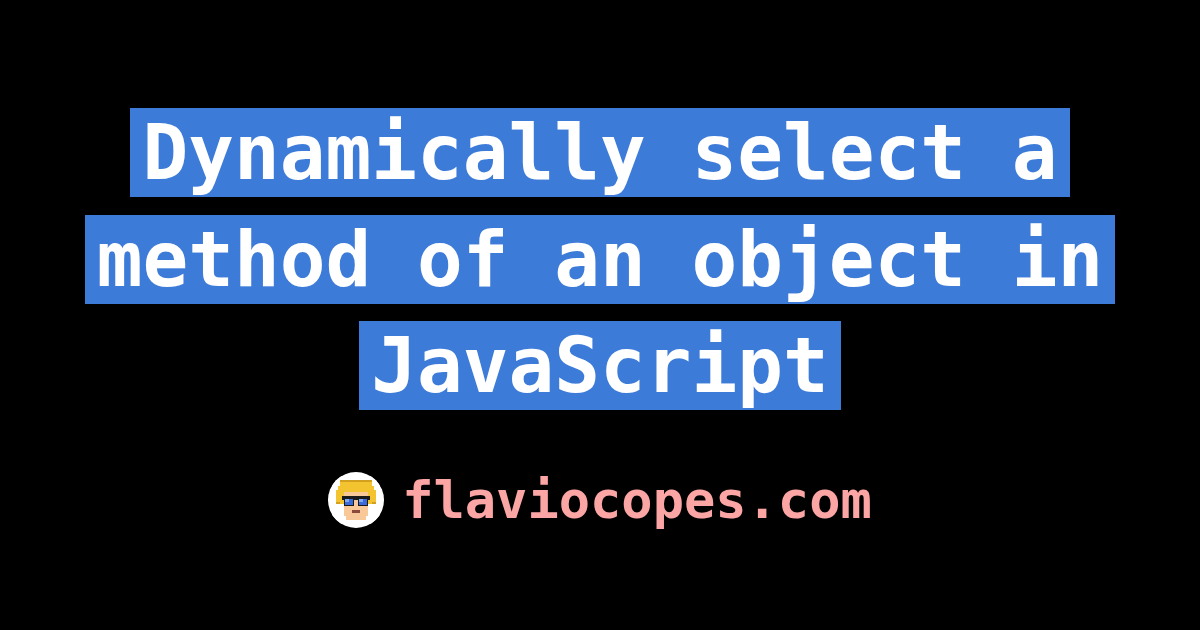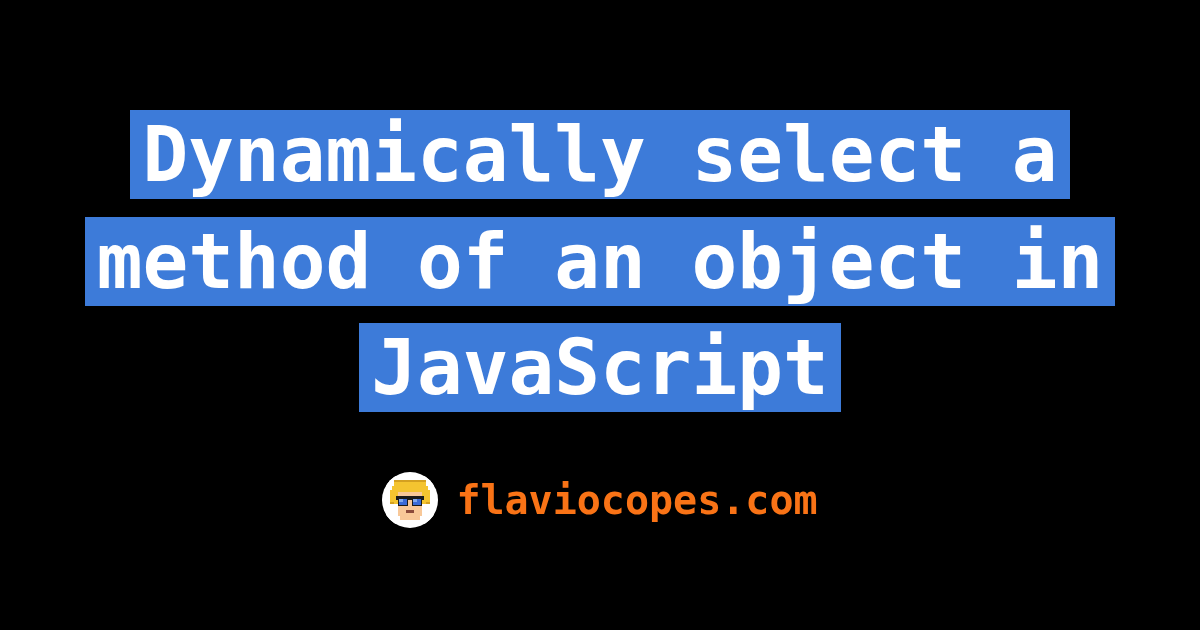--- a/index.html
+++ b/index.html
@@ -46,22 +46,22 @@
       display: flex;
       align-items: center;
       justify-content: center;
       overflow: hidden;
     }
     .avatar svg {
       width: 48px;
       height: 48px;
     }
     .site-name {
-      color: #f97316;
-      font-size: 40px;
+      color: #fca5a5;
+      font-size: 52px;
       font-weight: bold;
     }
   </style>
 </head>
 <body>
 
 <div class="title-block">
   <span class="title-line">Dynamically select a method of an object in JavaScript</span>
 </div>
 

